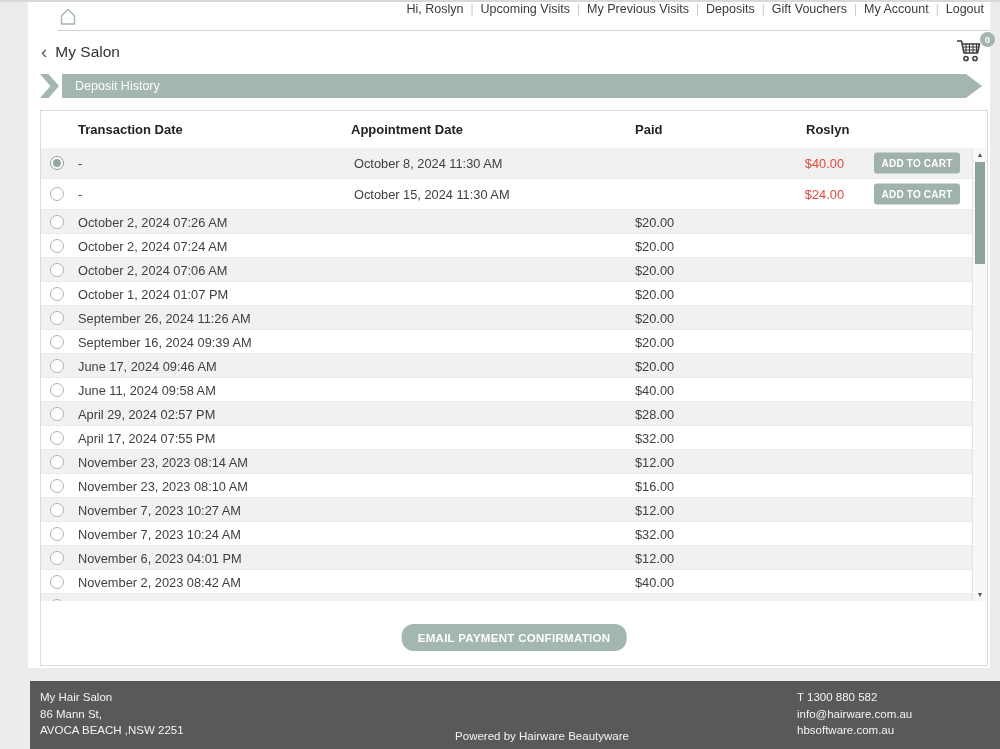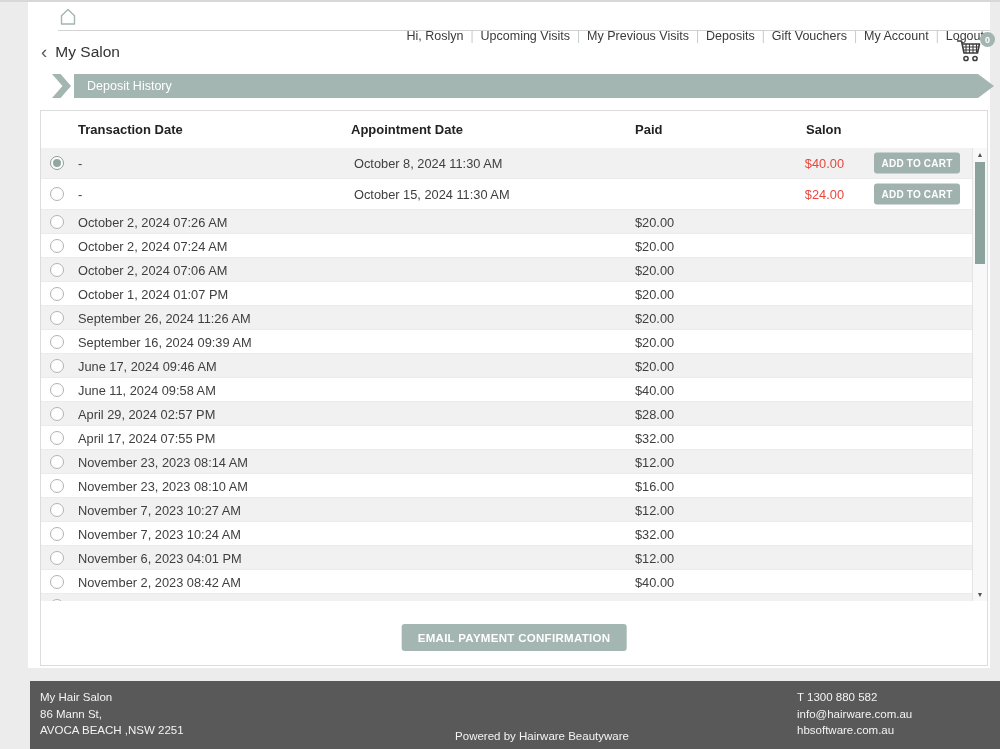--- a/index.html
+++ b/index.html
@@ -8,36 +8,36 @@
     position:relative; background:#ececec; overflow:hidden;
     font-family:"Liberation Sans", sans-serif; color:#3c3c3c;
   }
   .top-strip { position:absolute; top:0; left:0; width:1000px; height:2px; background:#d8d8d8; }
   .content { position:absolute; left:28px; top:2px; width:962px; height:666px; background:#fff; }
 
   
   .topbar { position:absolute; top:0; left:0; right:0; height:29px; background:#fff; }
   .topbar::after { content:""; position:absolute; left:30px; right:0; bottom:0; height:1px; background:#d2d2d2; }
   .home { position:absolute; left:29px; top:4px; width:22px; height:22px; cursor:pointer; }
-  .topnav { position:absolute; right:6px; top:0; height:41px; display:flex; align-items:flex-end; font-size:12.5px; color:#3a3a3a; }
+  .topnav { position:absolute; right:6px; top:0; height:41px; display:flex; align-items:flex-start; font-size:12.5px; color:#3a3a3a; }
   .navlink { cursor:pointer; white-space:nowrap; }
   .sep { color:#c3cdca; margin:0 7px; font-size:12px; }
 
   
   .breadcrumb { position:absolute; left:13px; top:40px; display:flex; align-items:center; gap:8px; }
   .back-chevron { font-size:19px; color:#5a5a5a; line-height:1; cursor:pointer; }
   .page-title { font-size:15.5px; color:#333; }
 
   
   .cart { position:absolute; left:926px; top:33px; width:40px; height:36px; cursor:pointer; }
   .cart-badge { position:absolute; right:-1px; top:-3px; width:15px; height:15px; border-radius:50%;
     background:#a2b5b0; color:#fff; font-size:9px; font-weight:bold; display:flex; align-items:center; justify-content:center; }
 
   
-  .banner { position:absolute; left:24px; top:72px; width:942px; height:28px; }
+  .banner { position:absolute; left:12px; top:72px; width:942px; height:28px; }
   .banner-chevron { position:absolute; left:0; top:0; width:19px; height:24px; background:#a4b6b1;
     clip-path:polygon(0 0,45% 0,100% 50%,45% 100%,0 100%,55% 50%); }
   .banner-bar { position:absolute; left:22px; top:0; width:920px; height:24px; background:#a4b6b1;
     clip-path:polygon(0 0,calc(100% - 16px) 0,100% 50%,calc(100% - 16px) 100%,0 100%);
     color:#fff; font-size:12.5px; line-height:24px; padding-left:13px; }
 
   
   .card { position:absolute; left:12px; top:108px; width:948px; height:556px; background:#fff; border:1px solid #dcdcdc; }
   .thead { position:absolute; top:0; left:0; right:0; height:37px; background:#fff; }
   .th { position:absolute; top:11px; font-size:13px; font-weight:bold; color:#222; white-space:nowrap; }
@@ -62,21 +62,21 @@
 
   
   .scrollbar { position:absolute; right:0; top:37px; width:15px; height:453px; background:#f8f8f8; border-left:1px solid #e4e4e4; }
   .sb-up,.sb-down { position:absolute; left:0; width:100%; height:13px; font-size:7px; color:#555;
     text-align:center; line-height:14px; cursor:pointer; }
   .sb-up { top:0; } .sb-down { bottom:0; }
   .sb-thumb { position:absolute; left:2px; top:14px; width:10px; height:102px; background:#8ca39d; cursor:pointer; }
 
   .email-btn { position:absolute; left:50%; transform:translateX(-50%); top:513px; height:27px;
     background:#a3b6b1; color:#fff; font-size:11.5px; font-weight:bold; letter-spacing:.3px;
-    display:flex; align-items:center; padding:0 16px; border-radius:3px; cursor:pointer; white-space:nowrap; }
+    display:flex; align-items:center; padding:0 16px; border-radius:12px; cursor:pointer; white-space:nowrap; }
 
   
   .footer { position:absolute; left:30px; top:681px; width:1000px; height:68px; background:#595959; color:#f3f3f3; font-size:11.5px; }
   .f-left { position:absolute; left:10px; top:8px; line-height:16.5px; }
   .f-right { position:absolute; left:767px; top:8px; line-height:16.5px; }
   .f-powered { position:absolute; left:0; right:12px; bottom:7px; text-align:center;padding-left:36px; }
 </style>
 </head>
 <body>
 
@@ -125,21 +125,21 @@
   <div class="banner">
     <span class="banner-chevron"></span>
     <div class="banner-bar">Deposit History</div>
   </div>
 
   <div class="card">
     <div class="thead">
       <span class="th th-transaction">Transaction Date</span>
       <span class="th th-appointment">Appointment Date</span>
       <span class="th th-paid">Paid</span>
-      <span class="th th-owing">Salon</span>
+      <span class="th th-owing">Roslyn</span>
     </div>
 
     <div class="tbody">
         <div class="row stripe tall">
           <span class="radio on"></span>
           <span class="cell c-transaction">-</span>
           <span class="cell c-appointment">October 8, 2024 11:30 AM</span>
           <span class="cell c-paid"></span>
           <span class="cell c-owing">$40.00</span>
           <span class="cartbtn">ADD TO CART</span>

